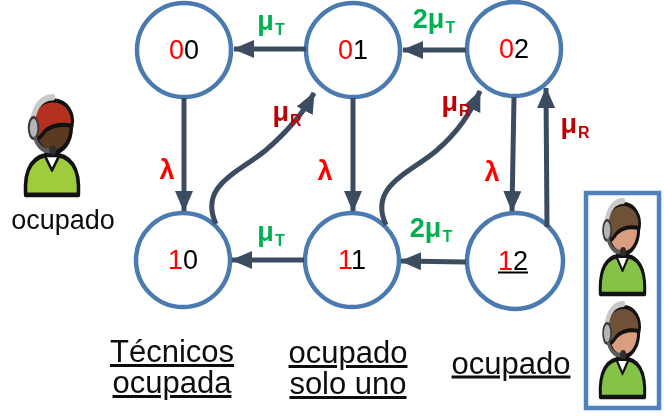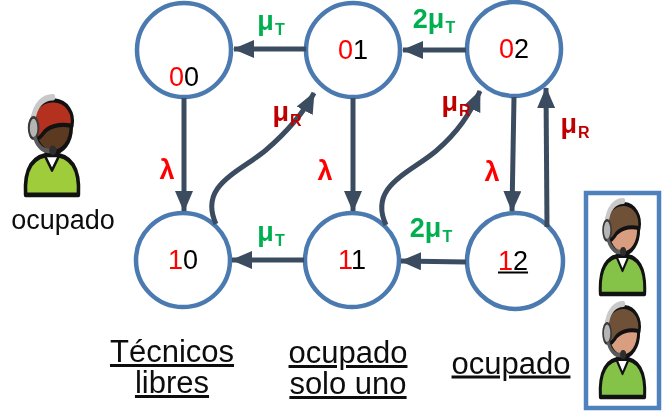--- a/index.html
+++ b/index.html
@@ -96,41 +96,41 @@
 
     <use href="#agent" class="agent-left" transform="translate(12,92) scale(0.80,1.06)"></use>
 
     <rect class="agents-box" x="586" y="193" width="73" height="215"></rect>
     <use href="#agent" class="agent-right" transform="translate(589,196) scale(0.67,1.01)"></use>
     <use href="#agent" class="agent-right" transform="translate(589,299) scale(0.67,1.01)"></use>
   </svg>
 
   <div class="lbl" style="left:63px; top:221px;">ocupado</div>
 
-  <div class="state-lbl" style="left:184px; top:50px;margin-top:27px;"><span class="d1">0</span><span class="d2">0</span></div>
+  <div class="state-lbl" style="left:184px; top:50px;"><span class="d1">0</span><span class="d2">0</span></div>
   <div class="state-lbl" style="left:353px; top:50px;"><span class="d1">0</span><span class="d2">1</span></div>
   <div class="state-lbl" style="left:514px; top:49px;"><span class="d1">0</span><span class="d2">2</span></div>
   <div class="state-lbl" style="left:183px; top:260px;"><span class="d1">1</span><span class="d2">0</span></div>
   <div class="state-lbl" style="left:352px; top:260px;"><span class="d1">1</span><span class="d2">1</span></div>
   <div class="state-lbl" style="left:513px; top:261px;text-decoration:underline;"><span class="d1">1</span><span class="d2">2</span></div>
 
   <div class="rate green" style="left:271px; top:21px;"><span>μ</span><span class="sub">T</span></div>
   <div class="rate green" style="left:434px; top:19px;"><span>2μ</span><span class="sub">T</span></div>
   <div class="rate darkred" style="left:287px; top:112px;"><span>μ</span><span class="sub">R</span></div>
   <div class="rate darkred" style="left:456px; top:102px;"><span>μ</span><span class="sub">R</span></div>
   <div class="rate darkred" style="left:575px; top:124px;"><span>μ</span><span class="sub">R</span></div>
   <div class="rate red" style="left:167px; top:170px;">λ</div>
   <div class="rate red" style="left:325px; top:171px;">λ</div>
   <div class="rate red" style="left:492px; top:172px;">λ</div>
   <div class="rate green" style="left:271px; top:232px;"><span>μ</span><span class="sub">T</span></div>
   <div class="rate green" style="left:431px; top:228px;"><span>2μ</span><span class="sub">T</span></div>
 
   <div class="caption" style="left:172px; top:367px;">
     <div>Técnicos</div>
-    <div>libres</div>
+    <div>ocupada</div>
   </div>
   <div class="caption" style="left:348px; top:368px;">
     <div>ocupado</div>
     <div>solo uno</div>
   </div>
   <div class="caption" style="left:511px; top:363px;">
     <div>ocupado</div>
   </div>
 
 </div>

